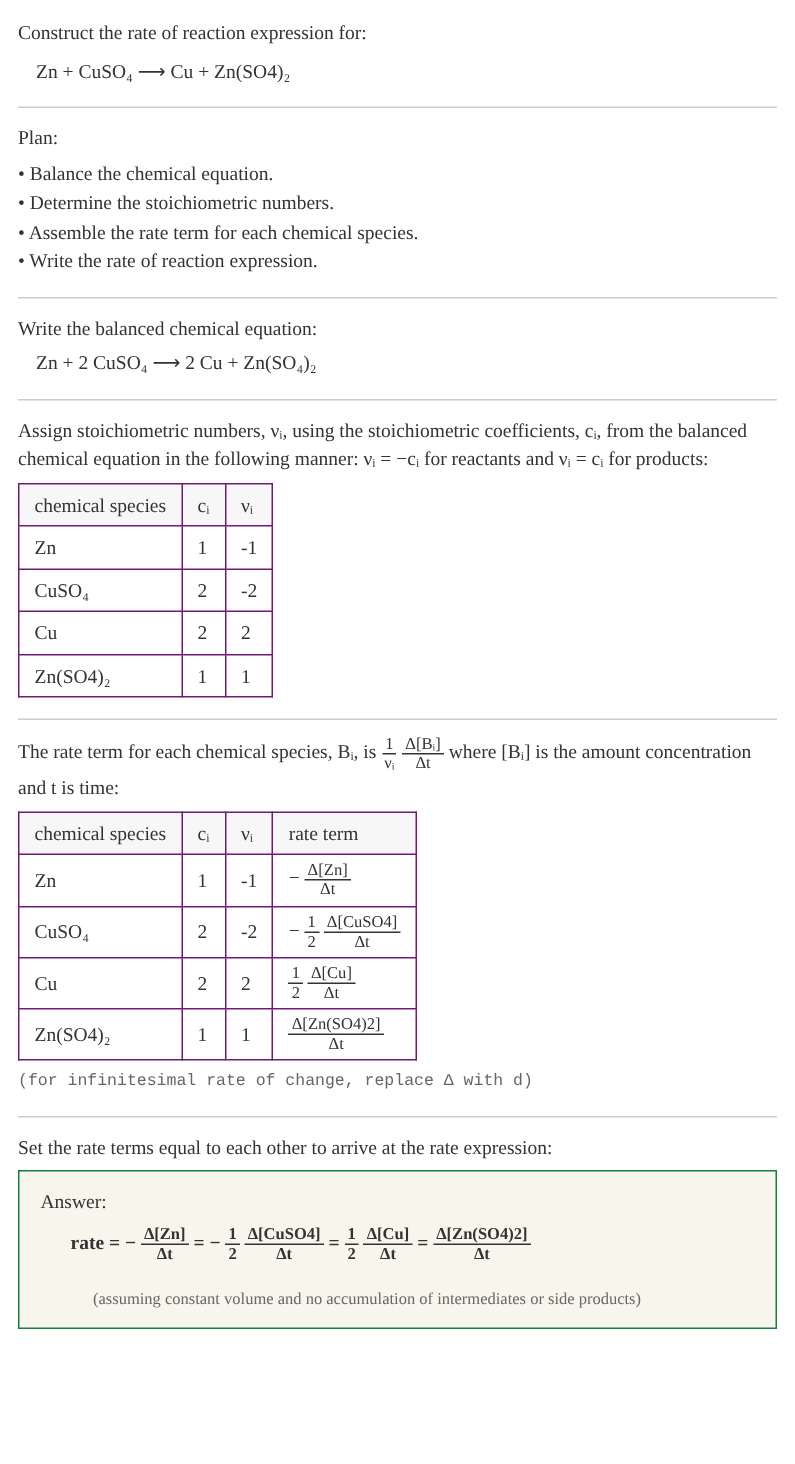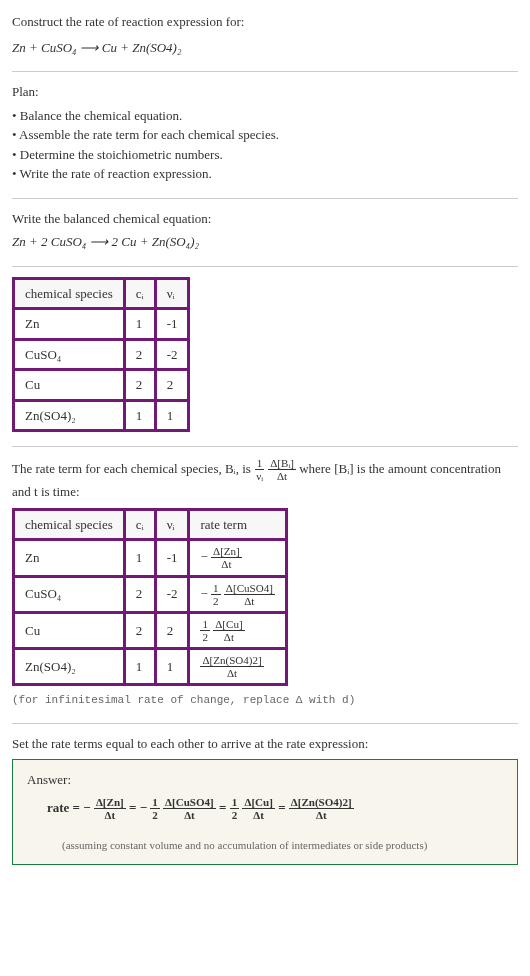--- a/index.html
+++ b/index.html
@@ -8,29 +8,29 @@
       background: #fff;
       color: #333;
       width: 530px;
       padding: 12px;
       font-size: 13px;
       line-height: 1.5;
     }
     .section { margin-bottom: 14px; }
     .rule { border-top: 1px solid #ccc; margin: 10px 0; }
     .intro { margin-bottom: 6px; }
-    .equation { margin: 4px 0 8px 0; font-style: italic; }
+    .equation { margin: 4px 0 8px 12px; }
     .plan-list { list-style: none; padding: 0; margin-top: 4px; }
     .plan-list li::before { content: "• "; }
     table {
       border-collapse: collapse;
       margin: 6px 0;
     }
     th, td {
-      border: 3px solid #701a75;
+      border: 1px solid #701a75;
       padding: 4px 10px;
       text-align: left;
       font-weight: normal;
     }
     th { background: #f7f7f7; }
     .frac {
       display: inline-flex;
       flex-direction: column;
       align-items: center;
       vertical-align: middle;
@@ -58,36 +58,37 @@
   <div class="intro">Construct the rate of reaction expression for:</div>
   <div class="equation">Zn + CuSO₄ ⟶ Cu + Zn(SO4)₂</div>
 </div>
 
 <div class="rule"></div>
 
 <div class="section">
   <div>Plan:</div>
   <ul class="plan-list">
     <li>Balance the chemical equation.</li>
+    <li>Determine the stoichiometric numbers.</li>
     <li>Assemble the rate term for each chemical species.</li>
-    <li>Determine the stoichiometric numbers.</li>
     <li>Write the rate of reaction expression.</li>
   </ul>
 </div>
 
 <div class="rule"></div>
 
 <div class="section">
   <div>Write the balanced chemical equation:</div>
   <div class="equation">Zn + 2 CuSO₄ ⟶ 2 Cu + Zn(SO₄)₂</div>
 </div>
 
 <div class="rule"></div>
 
 <div class="section">
+  <div>Assign stoichiometric numbers, νᵢ, using the stoichiometric coefficients, cᵢ, from the balanced chemical equation in the following manner: νᵢ = −cᵢ for reactants and νᵢ = cᵢ for products:</div>
   <table>
     <tbody>
         <tr>
       <th>chemical species</th>
       <th>cᵢ</th>
       <th>νᵢ</th>
     </tr>
     <tr>
       <td>Zn</td>
       <td>1</td>

